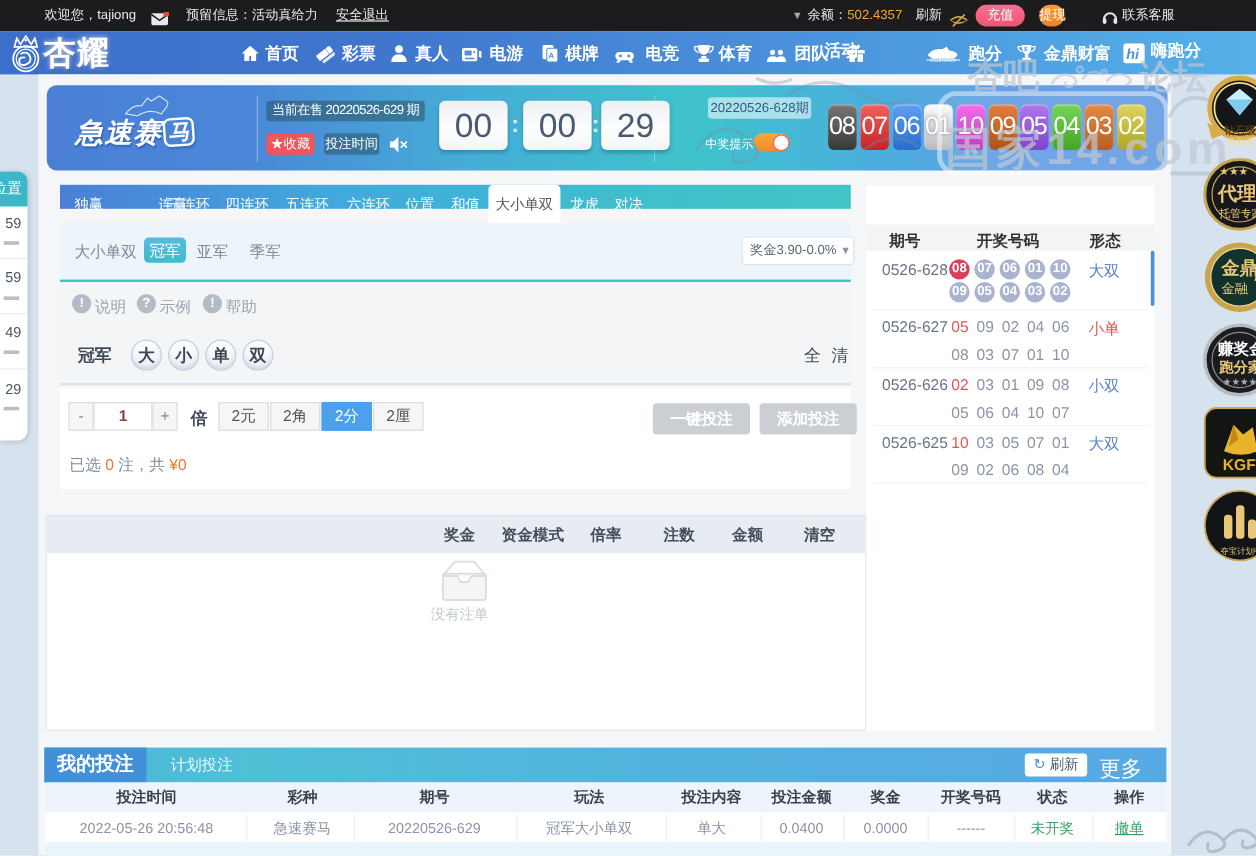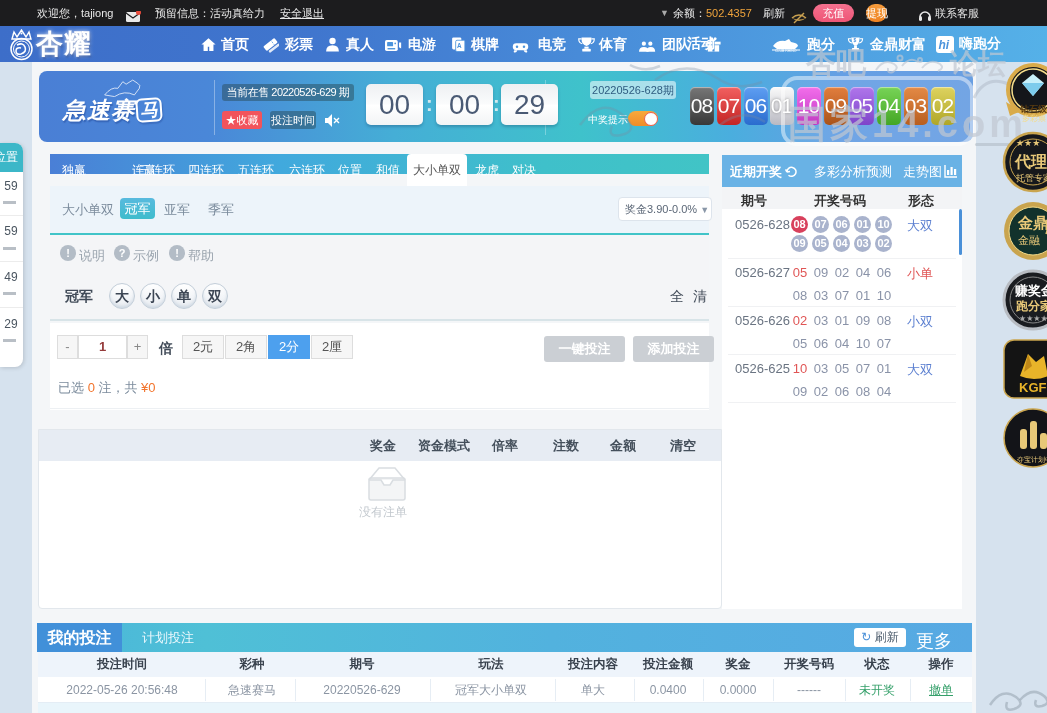--- a/index.html
+++ b/index.html
@@ -295,34 +295,20 @@
     <div class="bh" style="left:614px;width:60px;">清空</div>
   </div>
   <svg class="abs" style="left:326px;top:36px;" width="44" height="36" viewBox="0 0 44 36">
     <rect x="4" y="12" width="36" height="22" rx="2" fill="#f4f5f6" stroke="#d9dde1" stroke-width="1.5"></rect>
     <path d="M4 14 L14 2 h16 l10 12" fill="none" stroke="#d9dde1" stroke-width="1.5"></path>
     <path d="M4 14 h12 l3 5 h6 l3 -5 h12" fill="#fff" stroke="#d9dde1" stroke-width="1.5"></path>
   </svg>
   <div class="abs" style="left:320px;top:74px;font-size:12px;color:#c2c8ce;">没有注单</div>
 </div>
 <div id="rpanel">
-  <div id="rphead">
-    <div class="abs" style="left:8px;top:8px;font-weight:bold;">近期开奖</div>
-    <svg class="abs" style="left:63px;top:10px;" width="13" height="13" viewBox="0 0 13 13">
-        <path d="M2 7 a4.5 4.5 0 1 1 1.5 3.2 M2 7 l-1.5 -2.5 M2 7 l3 -0.5" fill="none" stroke="#fff" stroke-width="1.5"></path>
-      </svg>
-    <div class="abs" style="left:92px;top:8px;">多彩分析预测</div>
-    <div class="abs" style="left:181px;top:8px;">走势图</div>
-    <svg class="abs" style="left:222px;top:9px;" width="14" height="14" viewBox="0 0 14 14">
-        <path d="M1 1 v12 h12" stroke="#fff" stroke-width="1.4" fill="none"></path>
-        <rect x="3" y="6" width="2.2" height="5" fill="#fff"></rect>
-        <rect x="6.5" y="3" width="2.2" height="8" fill="#fff"></rect>
-        <rect x="10" y="5" width="2.2" height="6" fill="#fff"></rect>
-      </svg>
-  </div>
   <div id="rpcols">
     <div class="abs" style="left:19px;top:5px;">期号</div>
     <div class="abs" style="left:92px;top:5px;">开奖号码</div>
     <div class="abs" style="left:186px;top:5px;">形态</div>
   </div>
   <div class="abs" style="left:13px;top:62px;font-size:13px;color:#6a7482;">0526-628</div>
   <div class="ball" style="left:69px;top:61px;background:#d8405c;">08</div>
   <div class="ball" style="left:90px;top:61px;background:#a9b3cd;">07</div>
   <div class="ball" style="left:111px;top:61px;background:#a9b3cd;">06</div>
   <div class="ball" style="left:132px;top:61px;background:#a9b3cd;">01</div>

